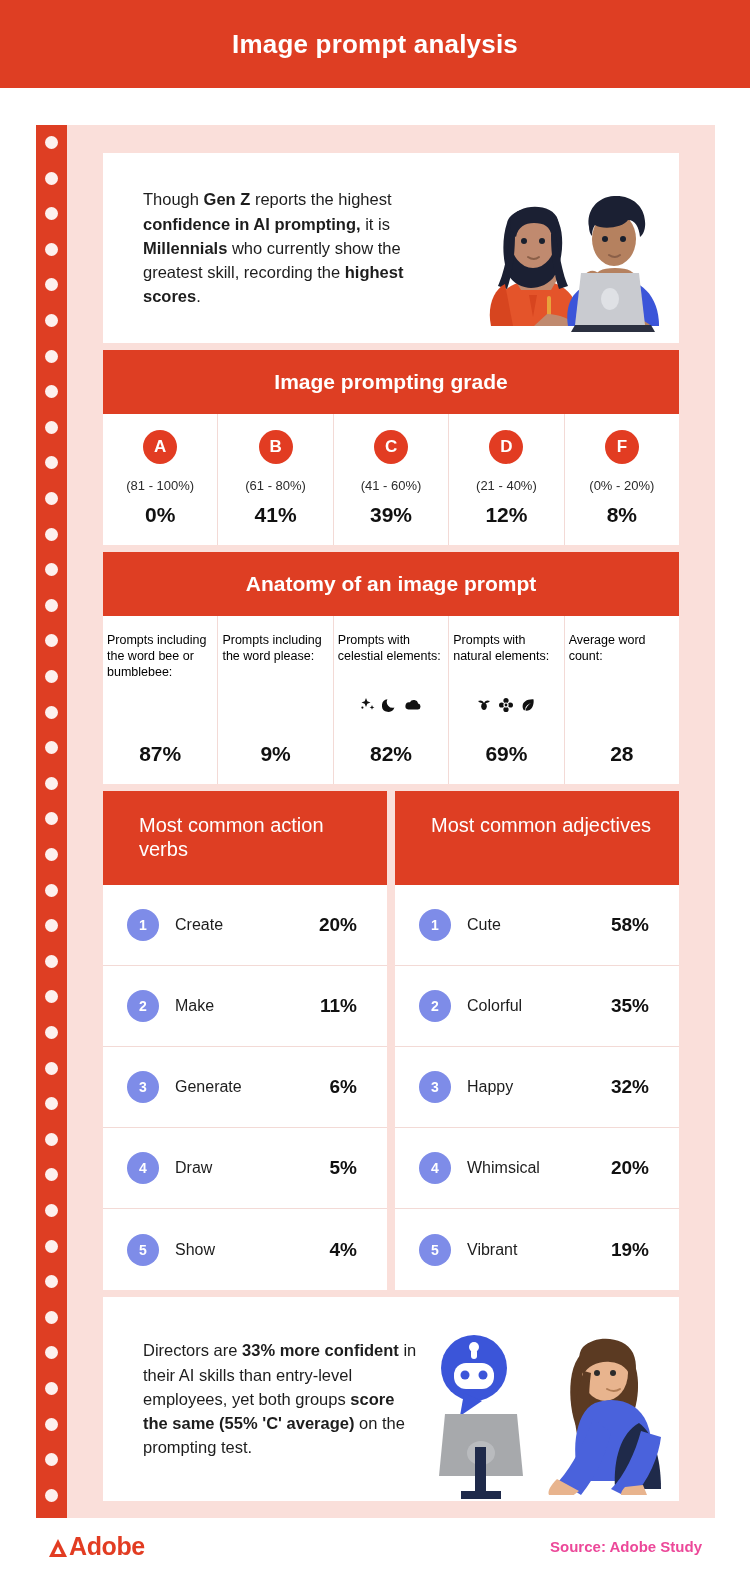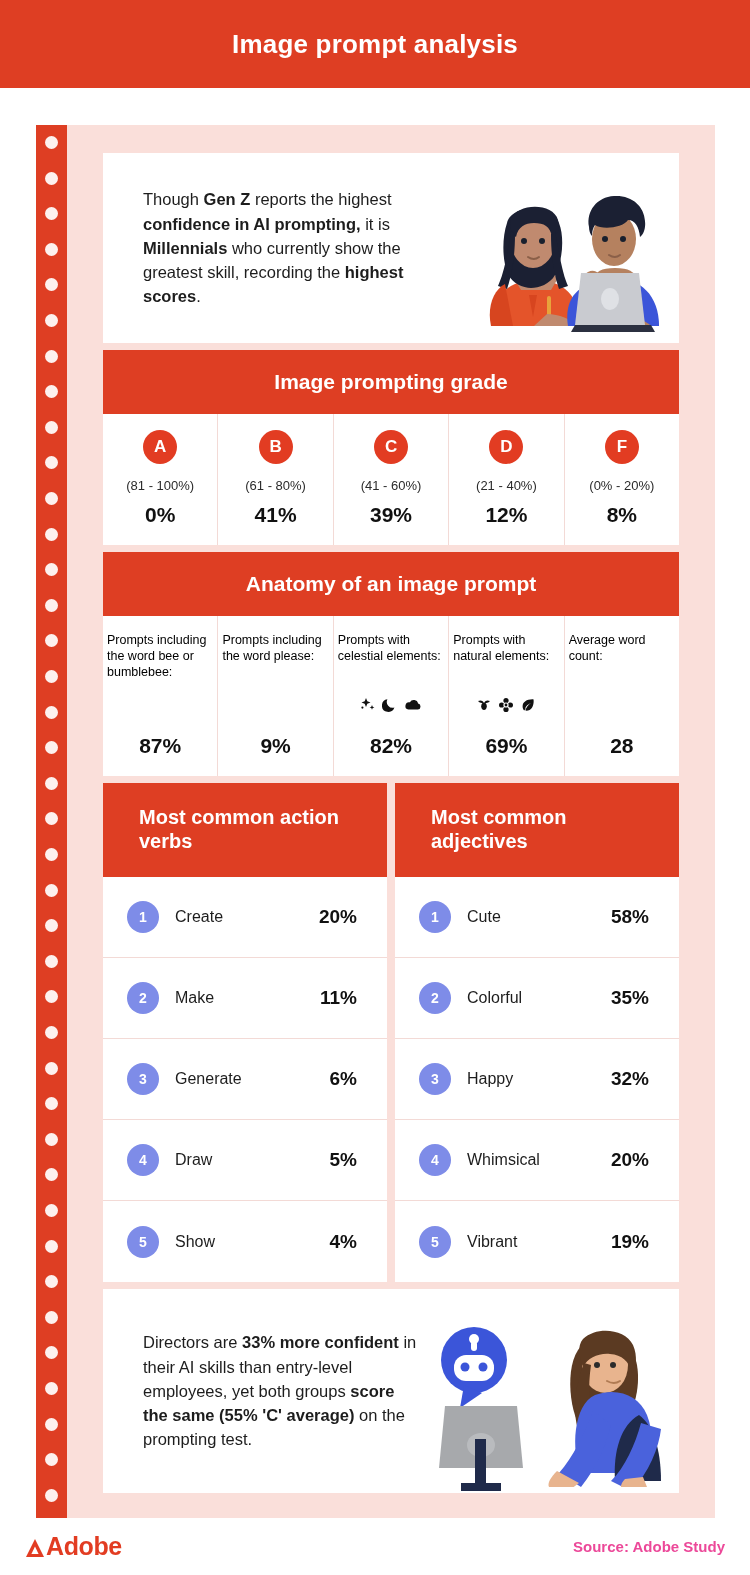--- a/index.html
+++ b/index.html
@@ -77,27 +77,27 @@
   .grade-range{font-size:13px;color:#2b2b2b;margin-bottom:10px;}
   .grade-value{font-size:21px;font-weight:bold;color:#111;}
 
   .anat-label{
     font-size:12.5px;line-height:1.28;text-align:left;color:#000000;
     min-height:62px;
   }
   .anat-icons{
     height:22px;display:flex;align-items:center;justify-content:center;gap:6px;margin-top:2px;
   }
-  .anat-value{font-size:21px;font-weight:bold;color:#111;margin-top:16px;}
+  .anat-value{font-size:21px;font-weight:bold;color:#111;margin-top:24px;}
 
   
   .lists{display:flex;gap:8px;background:#FADFDA;}
   .list-col{flex:1;display:flex;flex-direction:column;}
   .list-head{
-    background:#DE3E23;color:#fff;font-size:20px;font-weight:bold;line-height:1.2;
+    background:#DE3E23;color:#fff;font-size:20px;font-weight:normal;line-height:1.2;
     padding:22px 12px 22px 36px;height:94px;
   }
   .rank-row{
     background:#fff;height:81px;display:flex;align-items:center;
     padding:0 30px 0 24px;border-bottom:1px solid #F3DAD6;
   }
   .rank-row:last-child{border-bottom:none;}
   .rank-badge{
     width:32px;height:32px;border-radius:50%;background:#7E8CE8;color:#fff;
     font-size:14px;font-weight:bold;display:flex;align-items:center;justify-content:center;
@@ -111,21 +111,21 @@
     display:flex;align-items:center;height:204px;padding-left:40px;background:#fff;
   }
   .outro-text{font-size:16.5px;line-height:1.47;width:280px;}
   .outro-text b{font-weight:bold;}
   .outro-art{flex:1;height:100%;display:flex;align-items:flex-end;justify-content:center;}
 
   
   .footer{
     position:absolute;left:0;top:1518px;width:750px;height:57px;background:#fff;
     display:flex;align-items:center;justify-content:space-between;
-    padding:0 25px;
+    padding:0 48px;
   }
   .adobe-logo{display:flex;align-items:center;gap:1px;}
   .adobe-word{color:#E23C22;font-size:25px;font-weight:bold;letter-spacing:-.4px;}
   .footer-source{font-size:15px;font-weight:bold;color:#ec4899;}
 </style>
 </head>
 <body>
 
 <div class="page">
 

